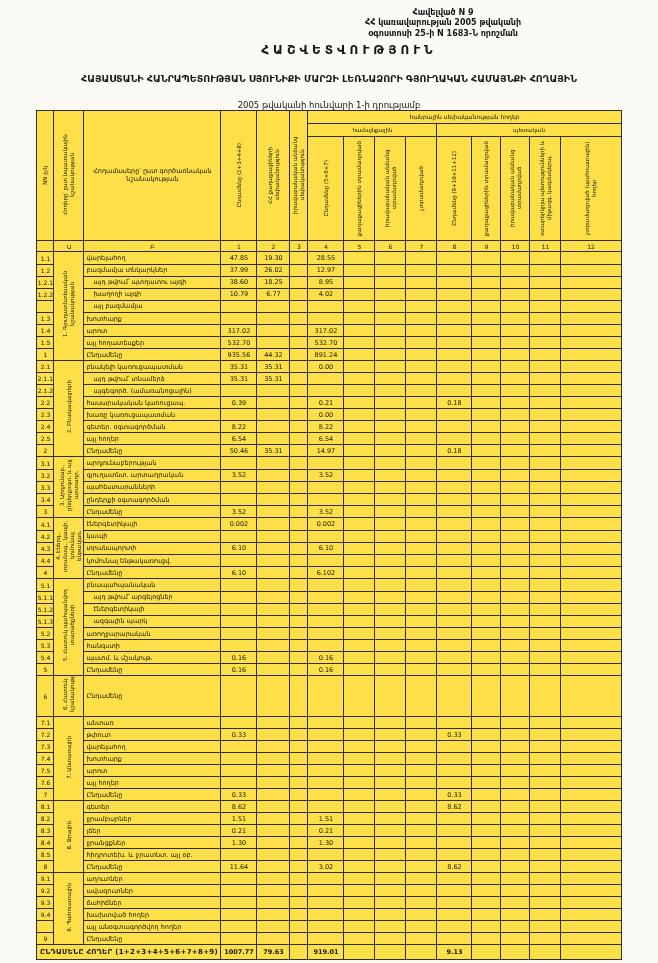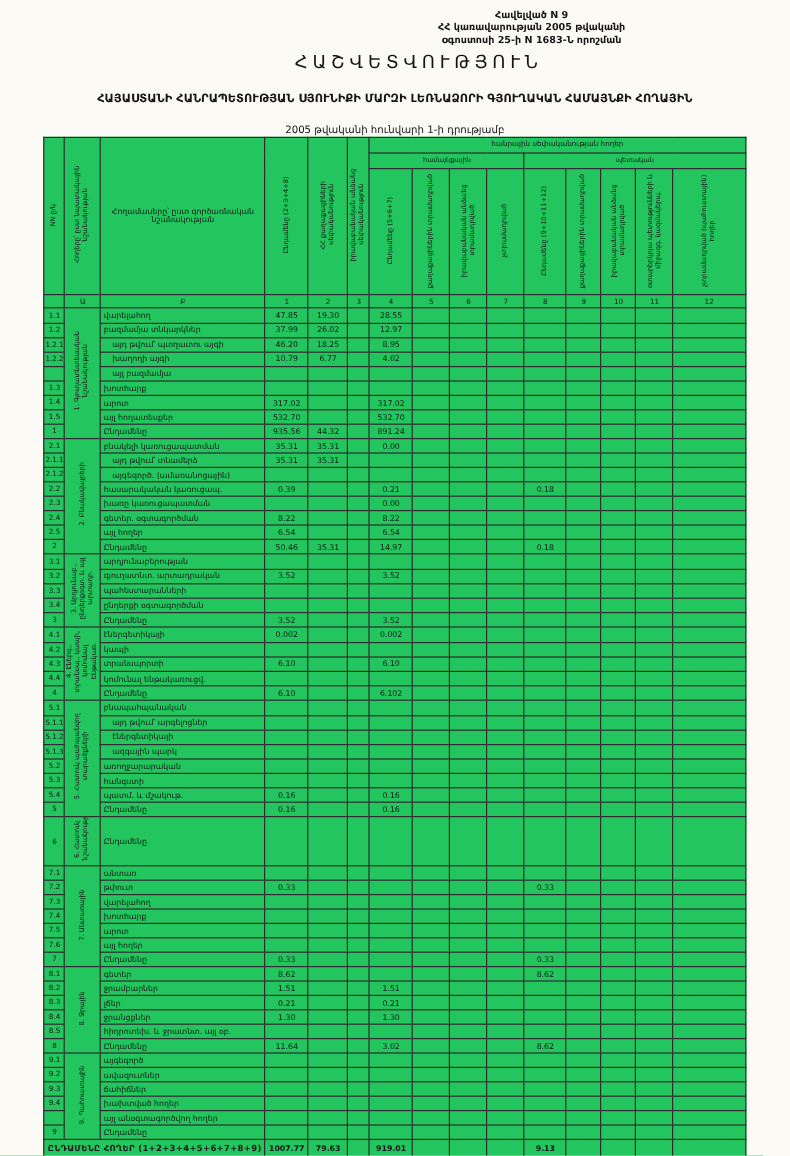--- a/index.html
+++ b/index.html
@@ -12,27 +12,27 @@
     overflow: hidden;
     padding-top: 6px;
   }
   .appendix {
     margin: 2px 55px 0 auto;
     width: 320px;
     text-align: center;
     font-size: 8px; font-weight: bold; line-height: 1.3;
   }
   .titles { text-align: center; margin-top: 4px; }
-  .t1 { font-size: 15px; font-weight: normal; letter-spacing: 4px; margin-left: 40px; }
+  .t1 { font-size: 12px; font-weight: bold; letter-spacing: 4px; margin-left: 40px; }
   .t2 { font-size: 9.5px; font-weight: bold; margin-top: 16px; }
   .t3 { font-size: 8.5px; margin-top: 16px; }
   .units { width: 614px; margin: 2px auto 1px; text-align: right; font-size: 6.5px; }
   table {
     border-collapse: collapse; table-layout: fixed;
-    width: 504px; margin: 0 auto; background: #22c55e;
+    width: 504px; margin: 0 auto; background: #fde047;
   }
   th, td { border: 1px solid #2e2e2e; padding: 0; overflow: hidden; vertical-align: middle; }
   .hc { font-size: 5.5px; font-weight: normal; text-align: center; line-height: 1.15; }
   .hdesc { font-size: 6.5px; padding: 1px; }
   .band { font-size: 6px; }
   .hr1 { height: 13px; } .hr2 { height: 13px; } .hr3 { height: 78px; } .hr4 { height: 11px; }
   th.rot .vt, td.rot .vt {
     display: inline-block;
     writing-mode: vertical-rl;
     transform: rotate(180deg);
@@ -166,21 +166,21 @@
           <td class="val"></td>
           <td class="val"></td>
           <td class="val"></td>
           <td class="val"></td>
           <td class="val"></td>
           <td class="val"></td>
         </tr>
         <tr class="trow">
           <td class="num">1.2.1</td>
           <td class="lbl ind">այդ թվում՝ պտղատու այգի</td>
-          <td class="val">46.20</td>
+          <td class="val">38.60</td>
           <td class="val">18.25</td>
           <td class="val"></td>
           <td class="val">8.95</td>
           <td class="val"></td>
           <td class="val"></td>
           <td class="val"></td>
           <td class="val"></td>
           <td class="val"></td>
           <td class="val"></td>
           <td class="val"></td>
@@ -925,21 +925,21 @@
           <td class="val"></td>
           <td class="val">8.62</td>
           <td class="val"></td>
           <td class="val"></td>
           <td class="val"></td>
           <td class="val"></td>
         </tr>
         <tr class="trow">
           <td class="num">9.1</td>
           <td class="grp rot" rowspan="6"><div class="vt" style="max-height: 68px;">9. Պահուստային</div></td>
-          <td class="lbl">այգեգործ</td>
+          <td class="lbl">աղուտներ</td>
           <td class="val"></td>
           <td class="val"></td>
           <td class="val"></td>
           <td class="val"></td>
           <td class="val"></td>
           <td class="val"></td>
           <td class="val"></td>
           <td class="val"></td>
           <td class="val"></td>
           <td class="val"></td>

